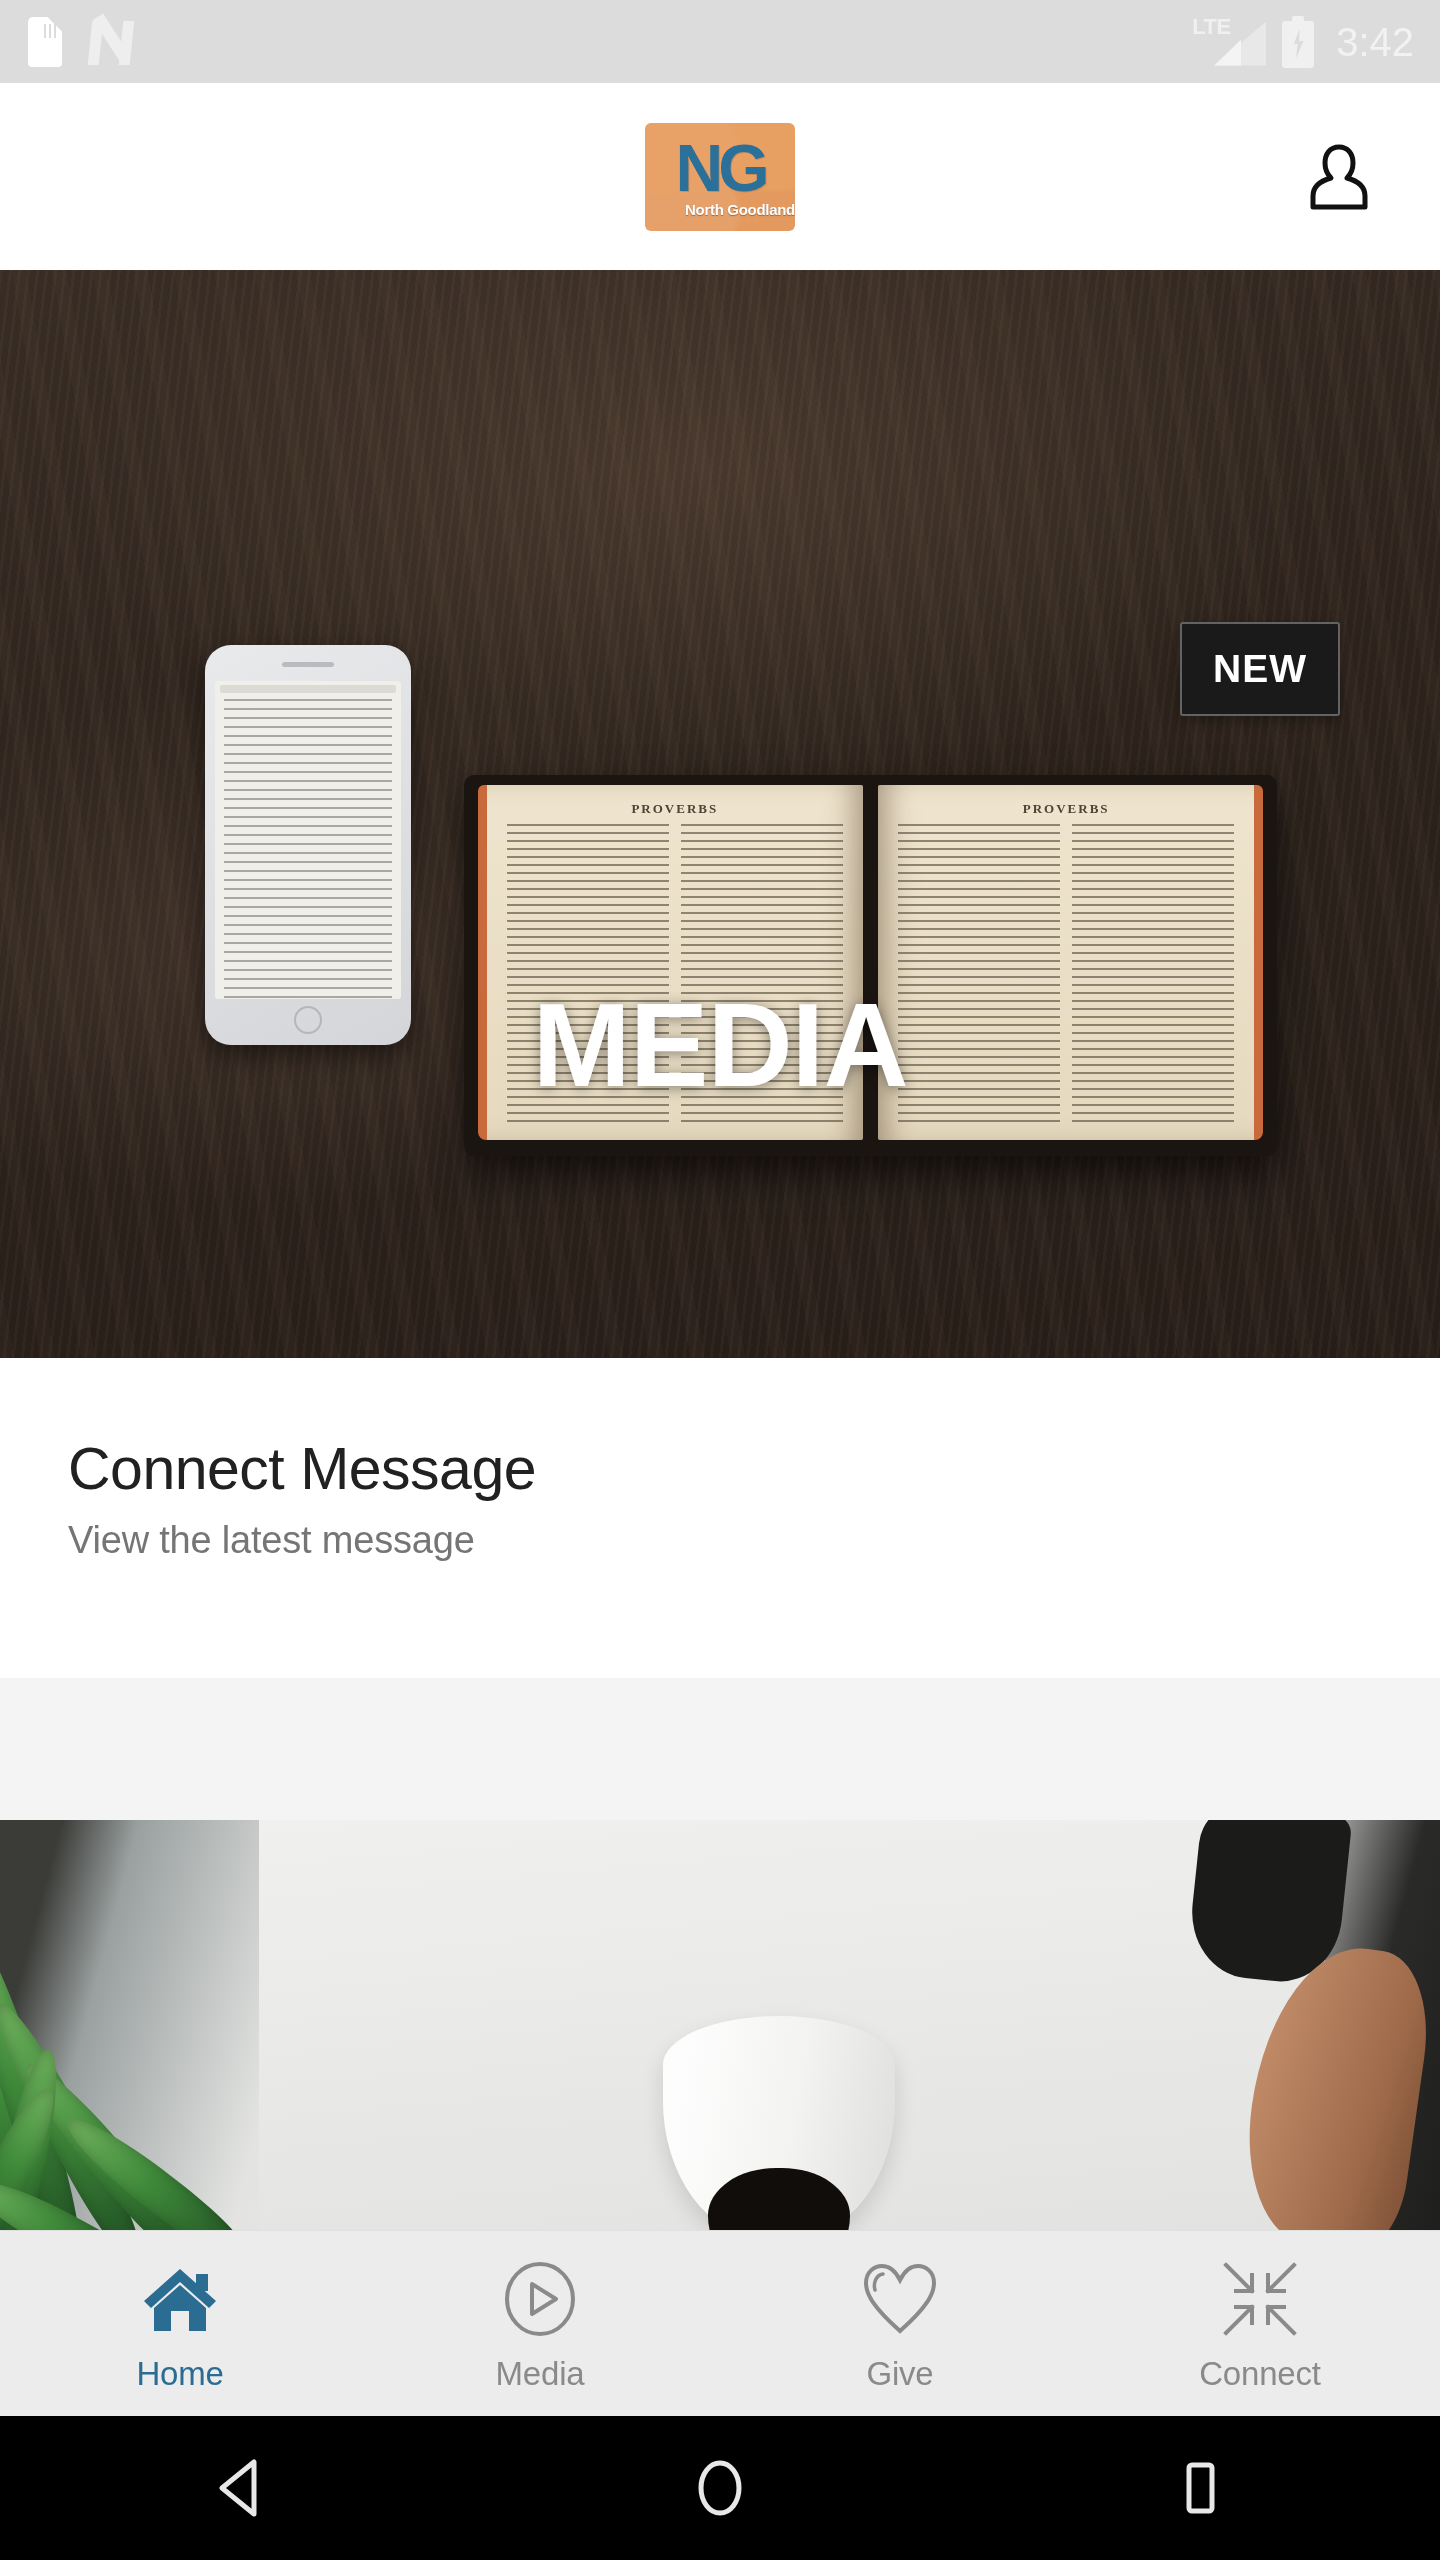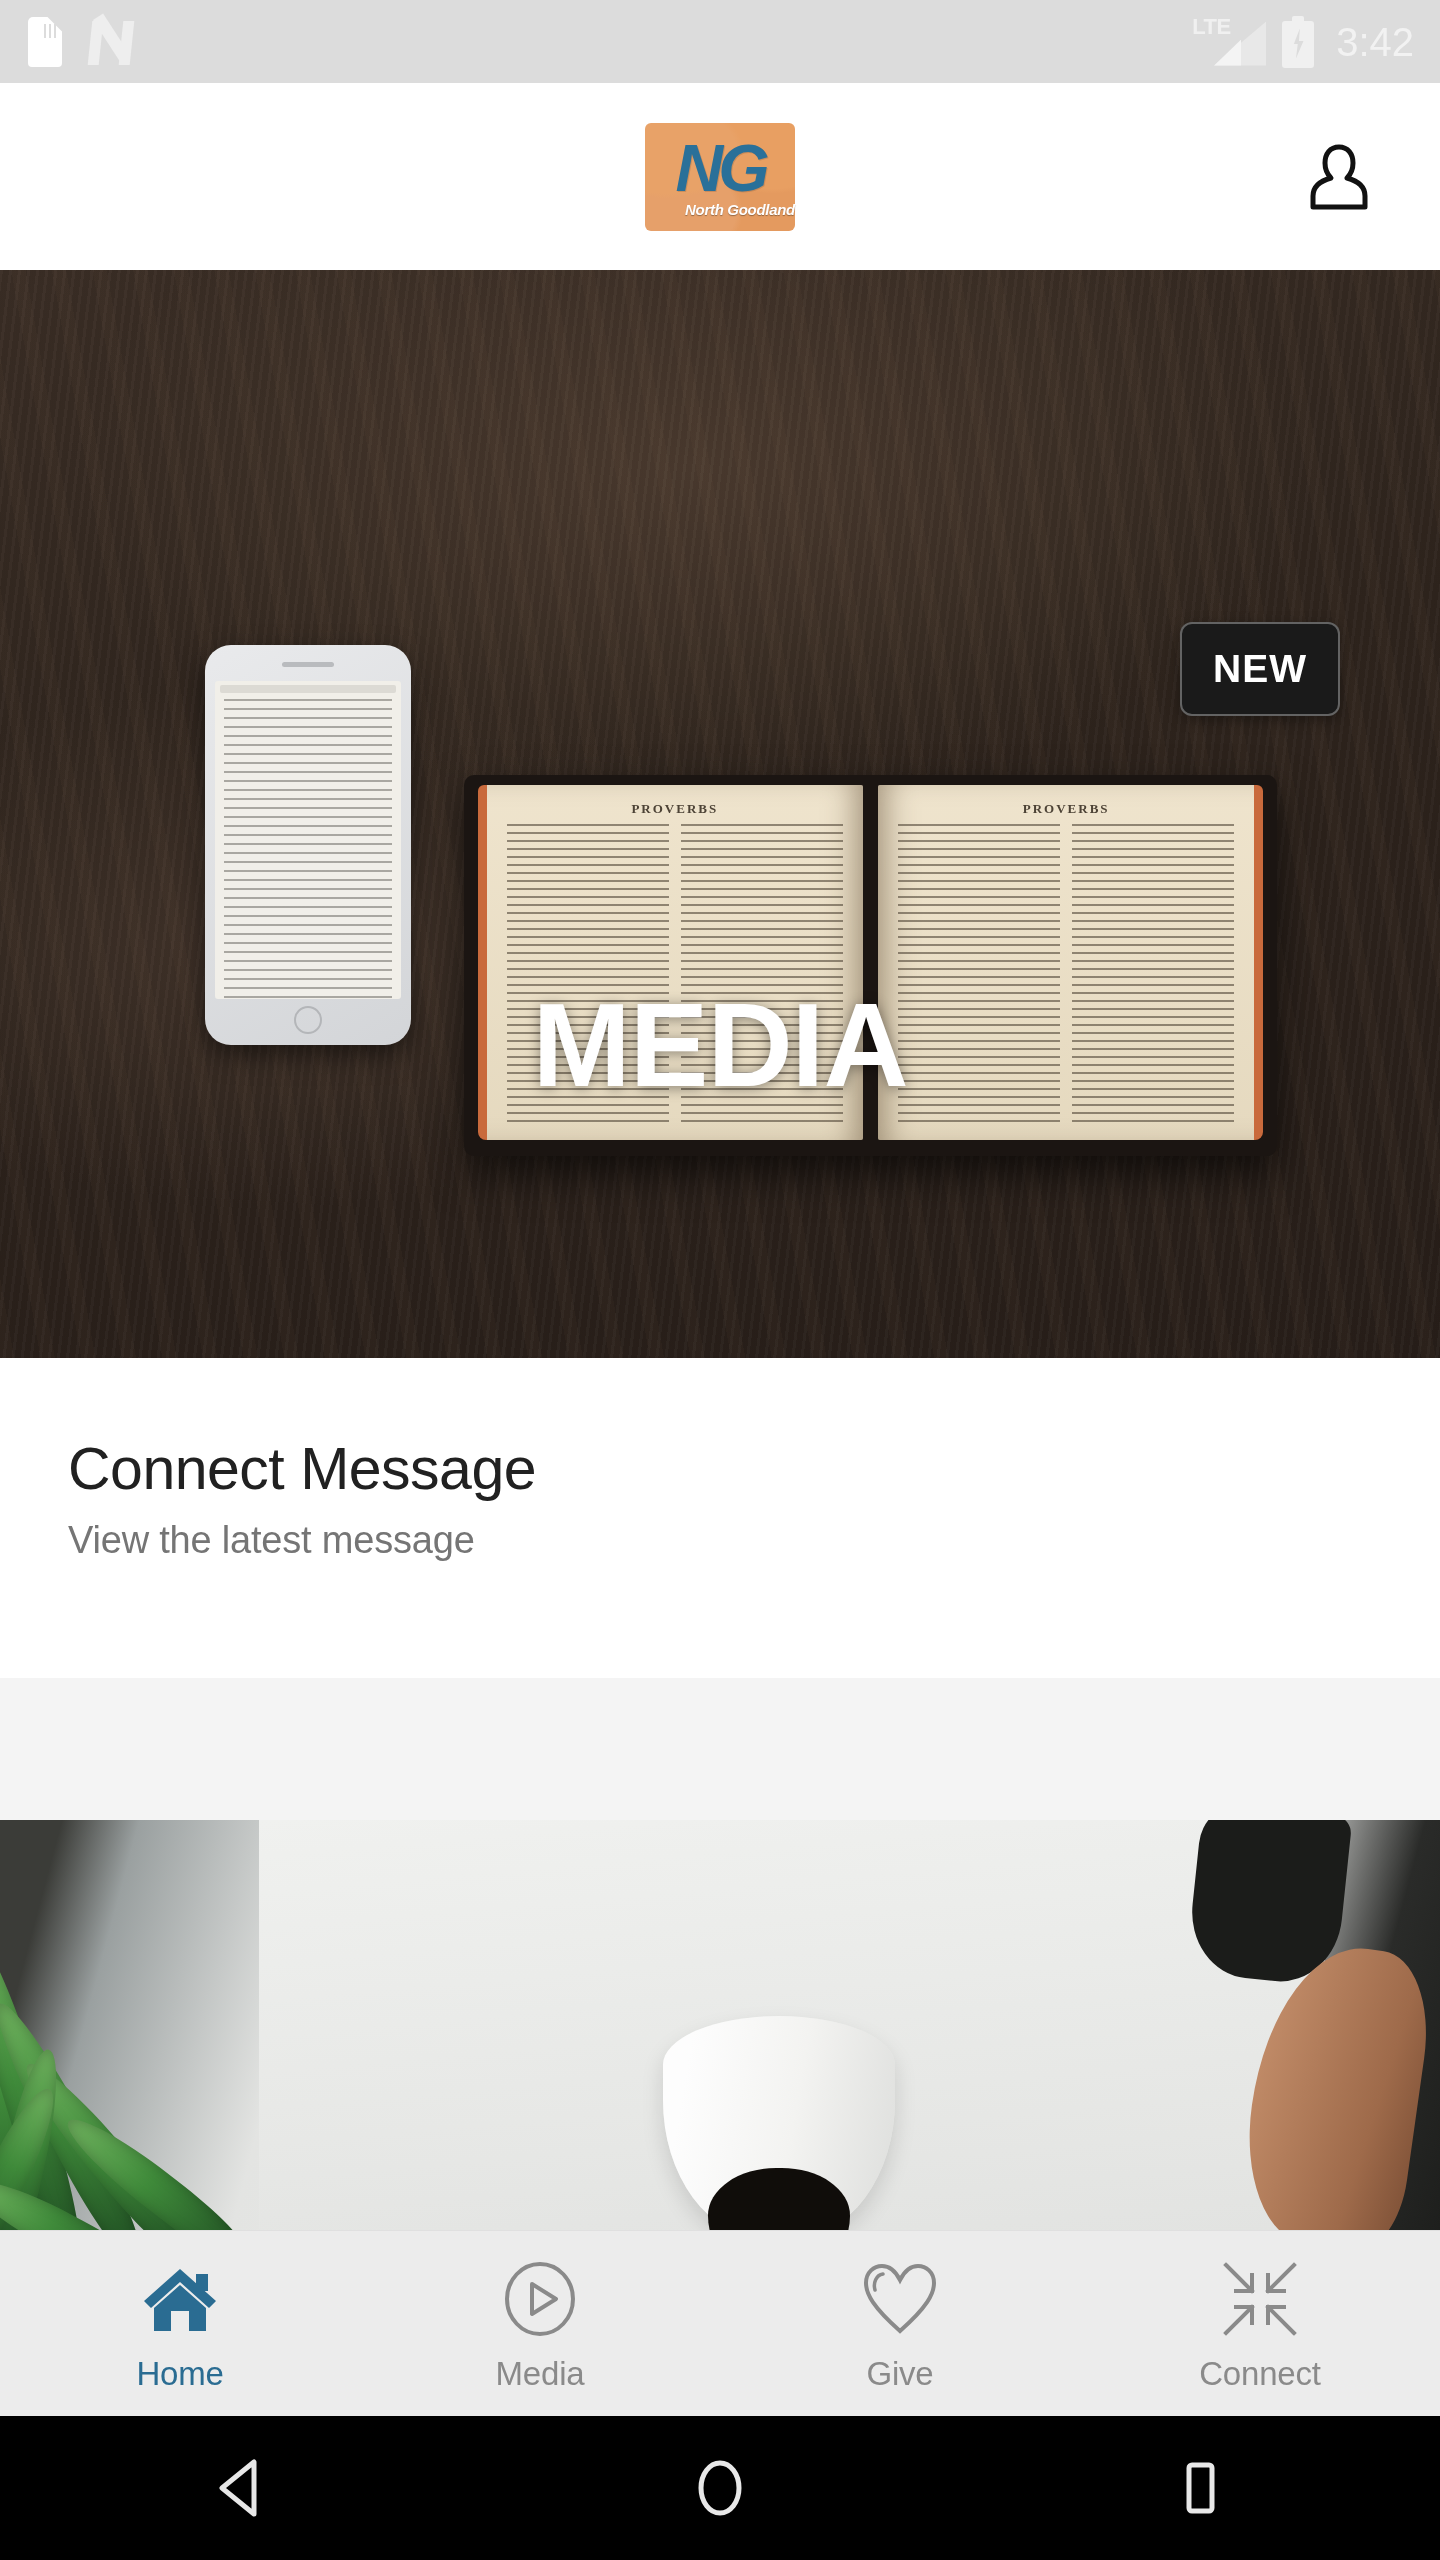--- a/index.html
+++ b/index.html
@@ -70,21 +70,21 @@
     clip-path:polygon(58% 0,18% 52%,44% 52%,32% 100%,82% 42%,52% 42%);
   }
   .clock {
     color:#f2f2f2; font-size:40px; font-weight:400;
     letter-spacing:0px; margin-left:6px; line-height:1;
   }
 
   
   .app-header {
     position:absolute; top:83px; left:0; width:1440px; height:187px;
-    background:#fff; display:flex; align-items:center; justify-content:center;font-style:italic;
+    background:#fff; display:flex; align-items:center; justify-content:center;
   }
   .logo {
     width:150px; height:108px; position:relative;
     display:flex; align-items:center; justify-content:center;
   }
   .logo .paint {
     position:absolute; inset:0;
     background:
       radial-gradient(ellipse at 15% 25%, #e8a268 0 38%, transparent 42%),
       radial-gradient(ellipse at 85% 20%, #e89f62 0 36%, transparent 40%),
@@ -201,21 +201,21 @@
     position:absolute; left:0; right:0; top:716px; text-align:center;
     color:#ffffff; font-size:118px; font-weight:bold;
     letter-spacing:-1px; line-height:1;
     font-family:"Liberation Sans", sans-serif;
     text-shadow:0 2px 14px rgba(0,0,0,.42);
   }
   .new-badge {
     position:absolute; right:100px; top:352px;
     min-width:160px; height:94px; padding:0 30px;
     background:#1a1a1a; border:2px solid rgba(255,255,255,.32);
-    border-radius:12px; display:flex; align-items:center; justify-content:center;
+    border-radius:3px; display:flex; align-items:center; justify-content:center;
     color:#fff; font-size:39px; font-weight:bold; letter-spacing:1px;
     box-shadow:0 4px 14px rgba(0,0,0,.35);
   }
 
   
   .msg-card {
     position:absolute; top:1358px; left:0; width:1440px; height:320px;
     background:#fff; padding:82px 0 0 68px;
     box-shadow:0 5px 9px -2px rgba(0,0,0,.17);
   }

